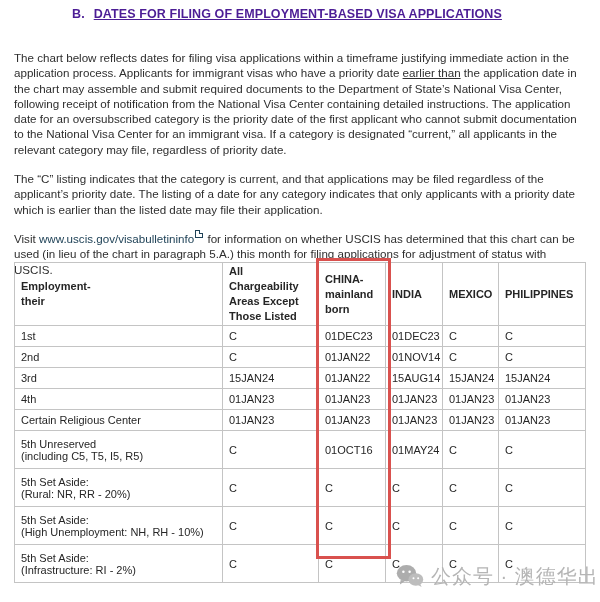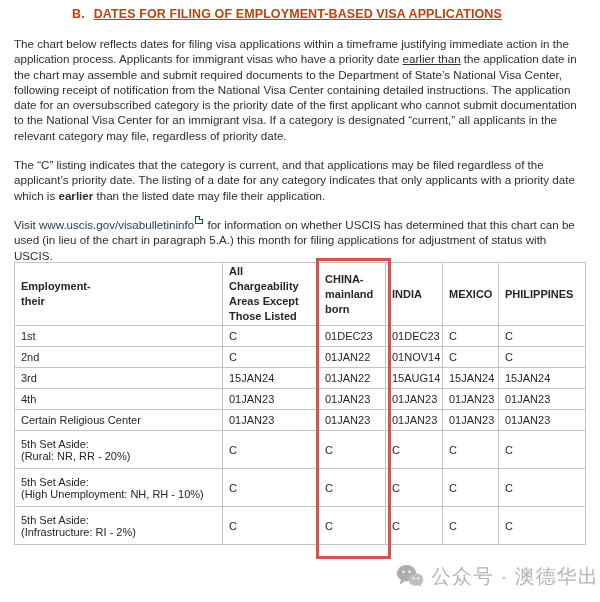--- a/index.html
+++ b/index.html
@@ -7,35 +7,35 @@
     position:relative;
     width:600px;height:602px;
     background:#ffffff;
     font-family:"Liberation Sans","DejaVu Sans",sans-serif;
     color:#2b2b2b;
     overflow:hidden;
   }
   
   .heading{
     position:absolute;left:72px;top:7px;
-    font-size:12.5px;font-weight:bold;color:#c2410c;
+    font-size:12.5px;font-weight:bold;color:#4c1d95;
     letter-spacing:0.1px;
     white-space:nowrap;
   }
   .heading .prefix{margin-right:9px;text-decoration:none;}
   .heading .title{text-decoration:underline;}
   
   .copy{
     position:absolute;left:14px;top:36px;width:573px;
     font-size:11.6px;line-height:15.3px;letter-spacing:0px;
     color:#2e2e2e;
   }
-  .copy p{margin:0 0 14px 0;}
+  .copy p{margin:14px 0 14px 0;}
   .seg-underline{text-decoration:underline;}
-  .seg-bold{font-weight:bold;}
+  .seg-bold{font-weight:normal;}
   .seg-link{
     color:#1f4257;cursor:pointer;
     font-weight:500;
   }
   .ext-icon{
     display:inline-block;width:6px;height:6px;
     border:1px solid #1f4257;
     position:relative;top:-5px;margin:0 1px 0 1px;
   }
   .ext-icon::after{
@@ -155,20 +155,29 @@
         </tr>
         <tr class="h-single">
           <td>Certain Religious Center</td>
           <td>01JAN23</td>
           <td>01JAN23</td>
           <td>01JAN23</td>
           <td>01JAN23</td>
           <td>01JAN23</td>
         </tr>
         <tr class="h-double">
+          <td>5th Unreserved
+(including C5, T5, I5, R5)</td>
+          <td>C</td>
+          <td>01OCT16</td>
+          <td>01MAY24</td>
+          <td>C</td>
+          <td>C</td>
+        </tr>
+        <tr class="h-double">
           <td>5th Set Aside:
 (Rural: NR, RR - 20%)</td>
           <td>C</td>
           <td>C</td>
           <td>C</td>
           <td>C</td>
           <td>C</td>
         </tr>
         <tr class="h-double">
           <td>5th Set Aside:

